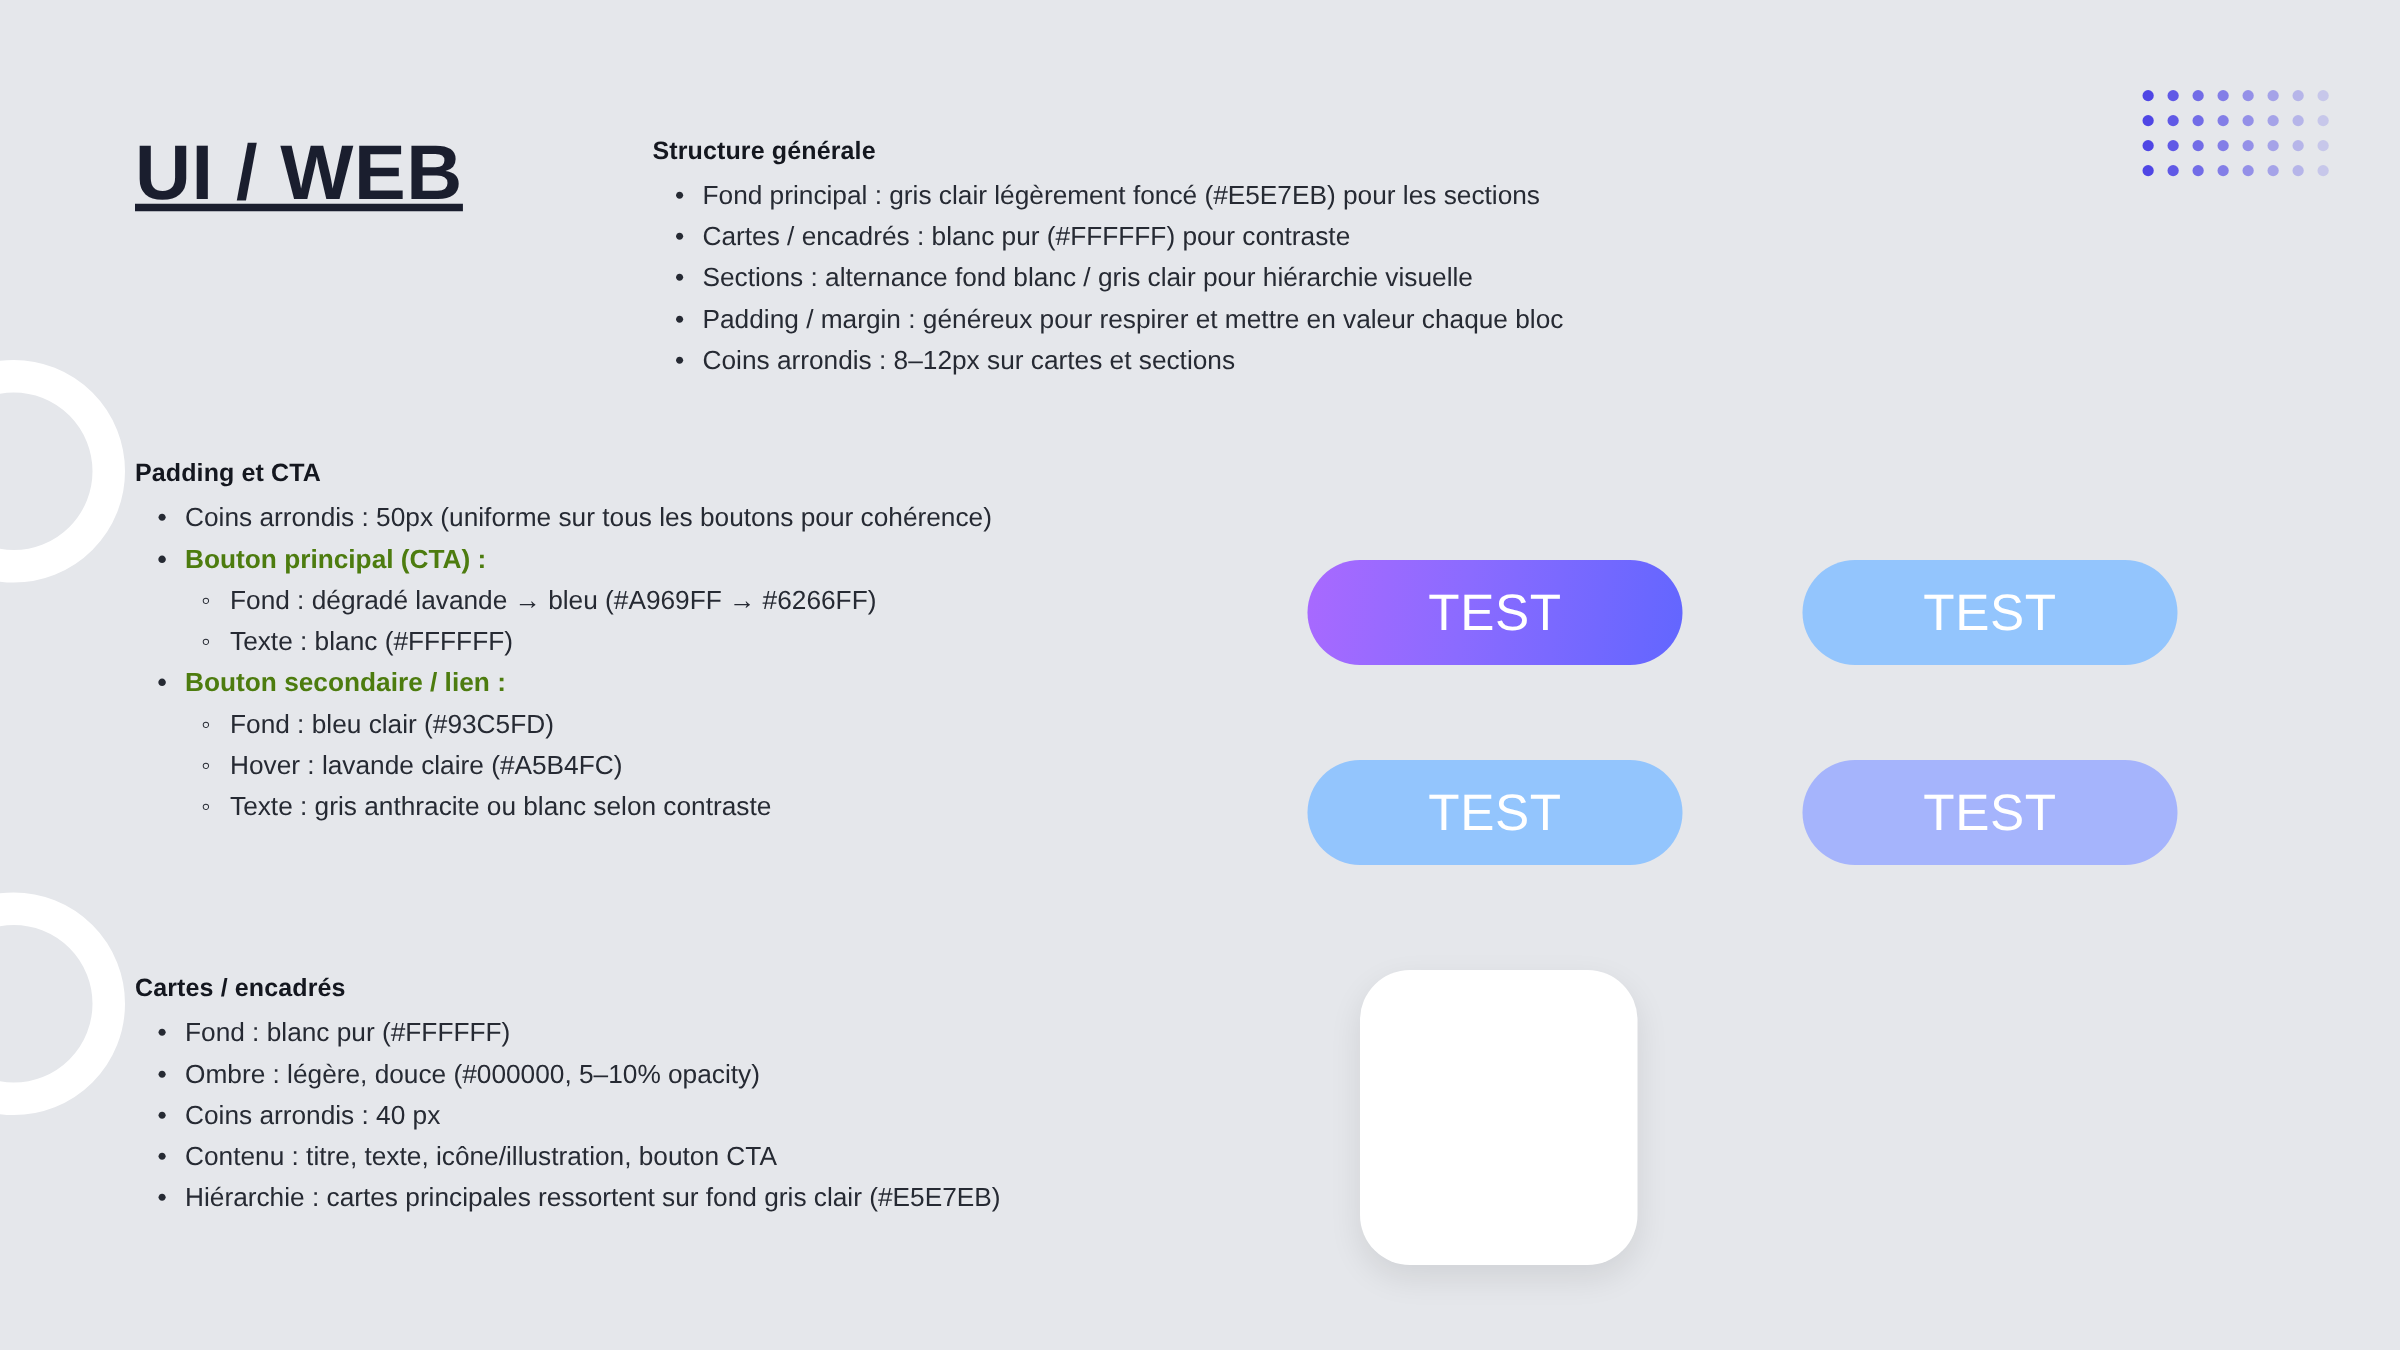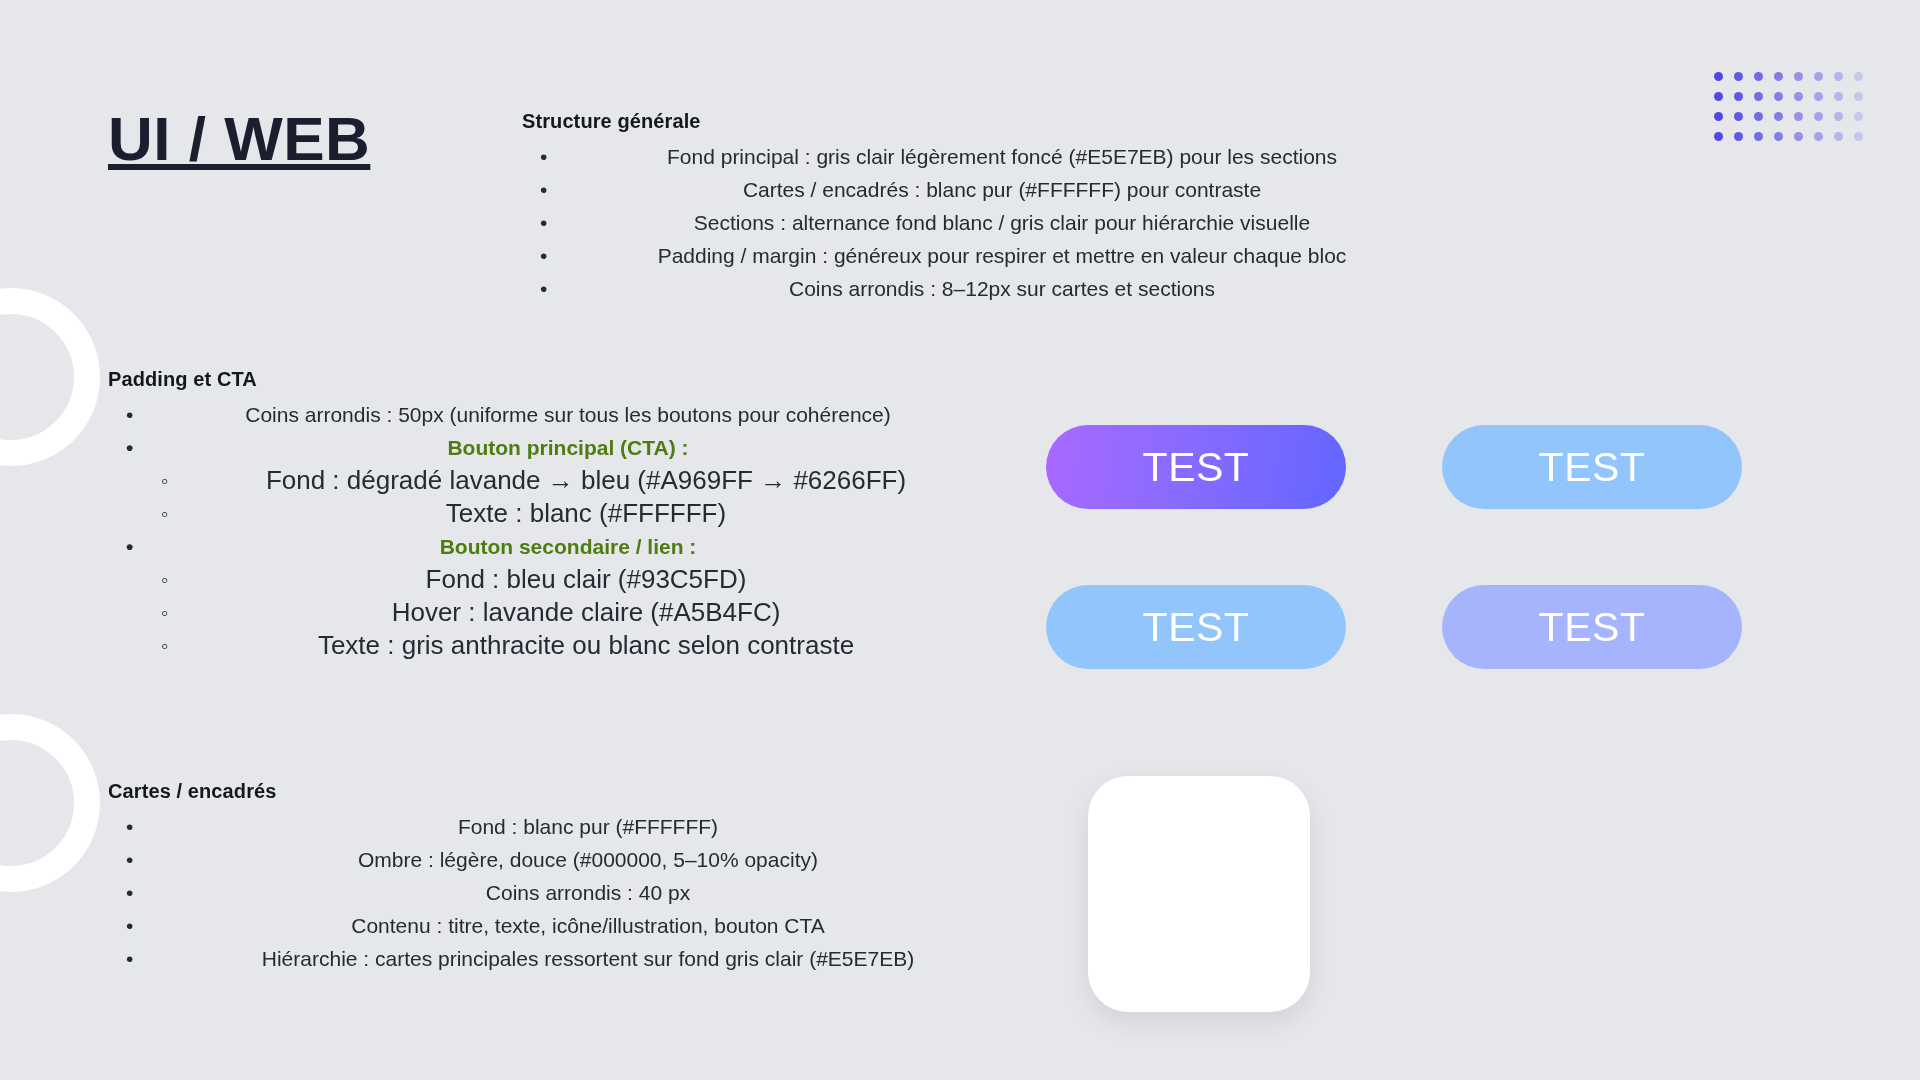--- a/index.html
+++ b/index.html
@@ -96,21 +96,20 @@
     list-style: none;
     margin: 0;
     padding: 0 0 0 40px;
   }
   ul.level1 > li {
     position: relative;
     font-size: 21px;
     line-height: 33px;
     color: #262A33;
     padding-left: 0;
-    text-align: center;
   }
   ul.level1 > li > .txt::before {
     content: "\2022";
     position: absolute;
     left: -22px;
     font-size: 21px;
     line-height: 33px;
     color: #262A33;
   }
   ul.level1 > li.bold > .txt {
@@ -118,39 +117,39 @@
     color: #4d7c0f;
   }
 
   ul.level2 {
     list-style: none;
     margin: 0;
     padding: 0 0 0 36px;
   }
   ul.level2 > li {
     position: relative;
-    font-size: 26px;
+    font-size: 21px;
     line-height: 33px;
     color: #262A33;
   }
   ul.level2 > li > .txt::before {
     content: "\25E6";
     position: absolute;
     left: -23px;
     font-size: 21px;
     line-height: 33px;
     color: #262A33;
   }
   .txt { display: inline; }
 
   
   .demo-buttons {
     position: absolute;
     left: 1046px;
-    top: 425px;
+    top: 448px;
     display: grid;
     grid-template-columns: 300px 300px;
     grid-template-rows: 84px 84px;
     column-gap: 96px;
     row-gap: 76px;
   }
   .demo-btn {
     border: none;
     border-radius: 50px;
     font-family: "Liberation Sans", sans-serif;

